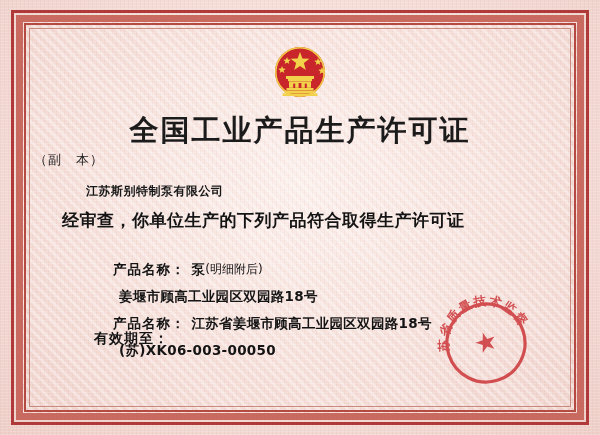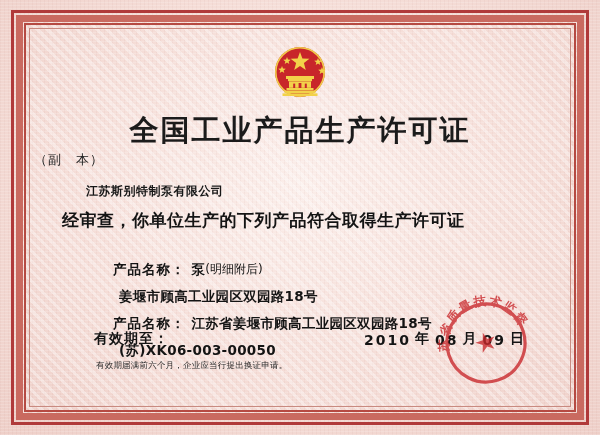--- a/index.html
+++ b/index.html
@@ -286,31 +286,22 @@
       </div>
       <div class="field-row">
         <span class="field-value">(苏)XK06-003-00050</span>
       </div>
     </div>
 
     <div class="date-row">
       <div class="date-left">
         <span class="field-label">有效期至：</span>
       </div>
-      <div class="date-right">
-        <span>2010</span>
-        <span>年</span>
-        <span>08</span>
-        <span>月</span>
-        <span>09</span>
-        <span>日</span>
-      </div>
-    </div>
-
-    <div class="footnote">有效期届满前六个月，企业应当行提出换证申请。</div>
+    </div>
+
 
     <div class="seal">
       <svg viewBox="0 0 104 104" width="104" height="104" aria-hidden="true">
         <defs>
           <path id="sealArc" d="M 14,52 A 38,38 0 0 1 90,52"></path>
         </defs>
         <circle cx="52" cy="52" r="39" fill="none" stroke="#c8262a" stroke-width="3.2"></circle>
         <text fill="#c8262a" font-size="12.5" font-family="DejaVu Sans, sans-serif" font-weight="bold" letter-spacing="1.5">
           <textPath href="#sealArc" startOffset="50%" text-anchor="middle">江苏省质量技术监督局</textPath>
         </text>

